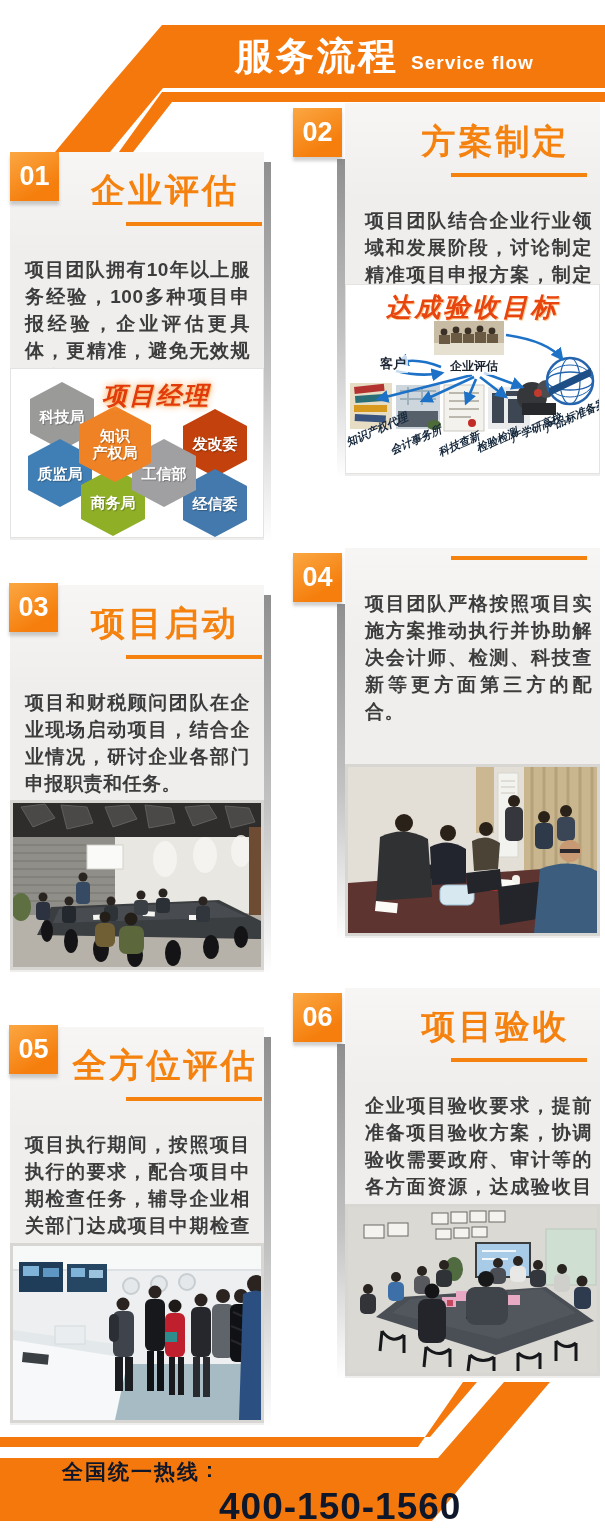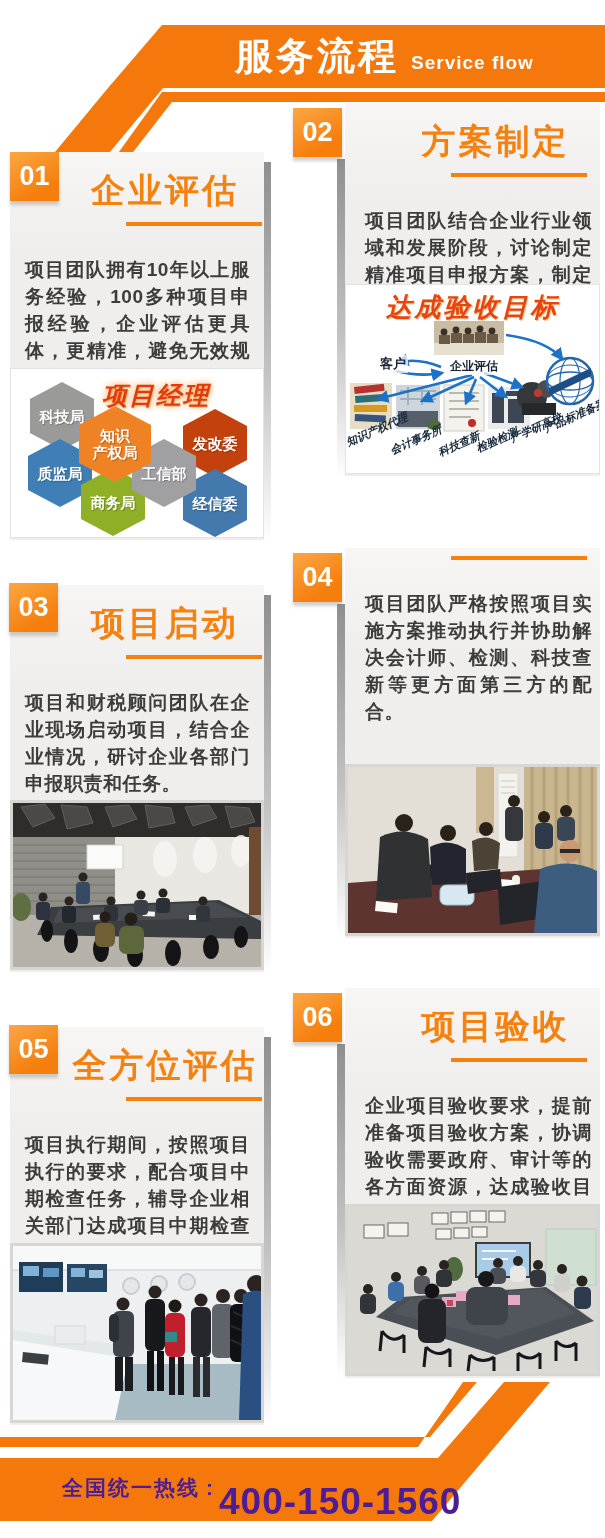--- a/index.html
+++ b/index.html
@@ -7,21 +7,21 @@
         font-family:Liberation Sans, sans-serif;}
   svg{display:block;}
 
   
   .hdr-decor,.ftr-decor{position:absolute;left:0;}
   .hdr-decor{top:0;}
   .ftr-decor{top:1375px;}
   .hdr-text{position:absolute;left:235px;top:25px;height:63px;display:flex;align-items:baseline;gap:12px;color:#fff;}
   .hdr-cn{font-size:38px;font-weight:bold;letter-spacing:3px;line-height:63px;}
   .hdr-en{font-size:19px;font-weight:bold;letter-spacing:1px;}
-  .ftr-text{position:absolute;left:62px;top:1458px;height:60px;display:flex;align-items:center;color:#4c1d95;}
+  .ftr-text{position:absolute;left:62px;top:1458px;height:60px;display:flex;color:#0f172a;}
   .ftr-label{font-size:21px;font-weight:bold;letter-spacing:2px;}
   .ftr-colon{font-size:21px;font-weight:bold;margin:0 6px;}
   .ftr-number{font-size:37px;font-weight:bold;letter-spacing:1px;margin-top:28px;}
 
   
   .badge{position:absolute;width:49px;height:49px;display:flex;align-items:center;justify-content:center;
          color:#fff;font-size:27px;font-weight:bold;z-index:5;
          background:linear-gradient(150deg,#FBA743,#F57E0C 75%);
          box-shadow:0 4px 3px rgba(120,120,120,.35);}
   .b1{left:10px;top:152px}.b2{left:293px;top:108px}.b3{left:9px;top:583px}

